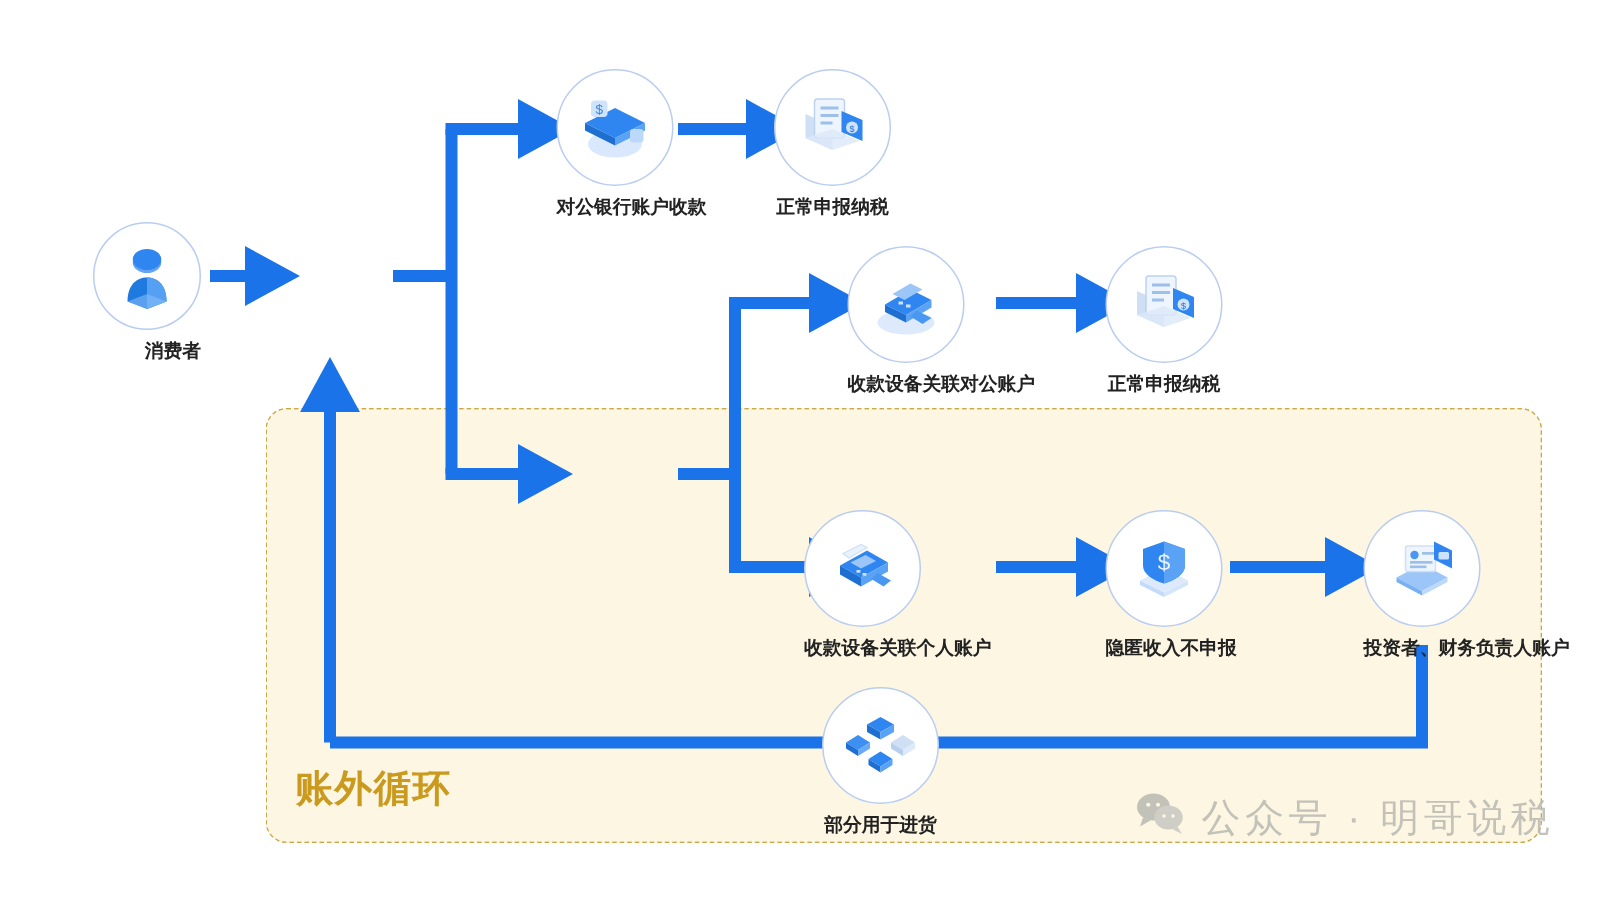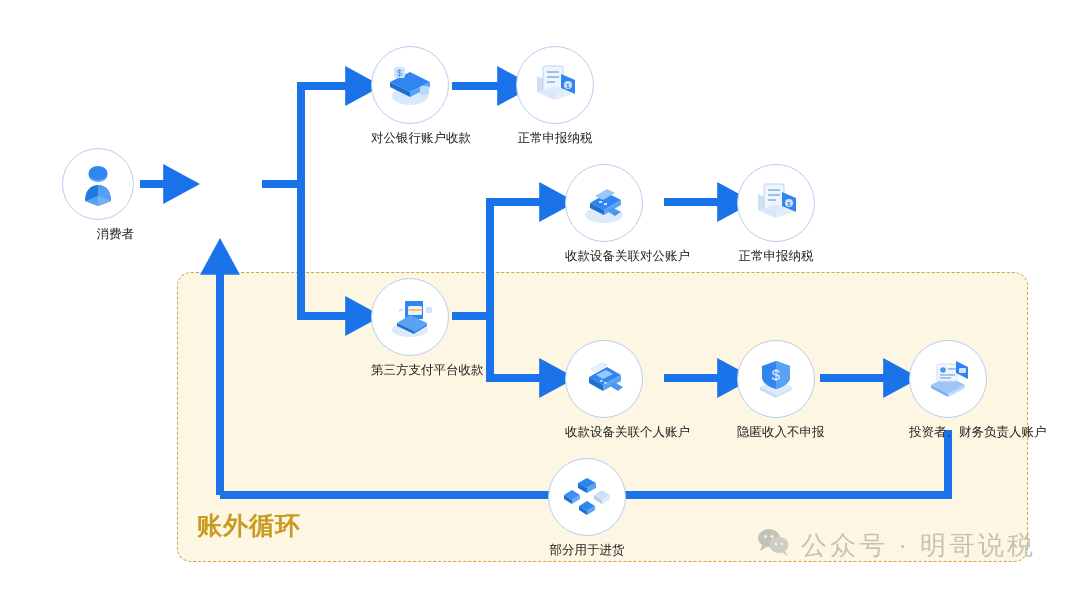--- a/index.html
+++ b/index.html
@@ -56,21 +56,21 @@
     display: flex;
     align-items: center;
     justify-content: center;
     overflow: hidden;
   }
   .node.lg { width: 78px; }
   .node.lg .disc { width: 78px; height: 78px; }
   .node .caption {
     margin-top: 7px;
     font-size: 12.5px;
-    font-weight: normal;
+    font-weight: bold;
     color: #222222;
     white-space: nowrap;
     line-height: 1.2;
   }
   .disc svg { display: block; }
   
   .watermark {
     position: absolute;
     left: 757px; top: 528px;
     display: flex;
@@ -198,38 +198,22 @@
         <rect x="18" y="21" width="8" height="2" fill="#9cc0ea"></rect>
         <path d="M32,14 L46,20 L46,34 L32,28 z" fill="#2f86f0"></path>
         <circle cx="39" cy="25" r="4" fill="#cfe3fb"></circle>
         <text x="39" y="28" font-size="6" fill="#1f6fd0" text-anchor="middle" font-family="'Liberation Sans',sans-serif">$</text>
         <path d="M8,32 L26,40 L44,34 L26,26 z" fill="#dce9f9" opacity=".8"></path>
       </svg>
     </div>
     <div class="caption">正常申报纳税</div>
   </div>
 
-  <div class="node lg" style="left:371px; top:278px;">
-    <div class="disc">
-      <svg width="54" height="48" viewBox="0 0 54 48">
-        <ellipse cx="27" cy="37" rx="18" ry="7" fill="#dceafc"></ellipse>
-        <path d="M22,8 L40,8 L40,26 L22,26 z" fill="#2f86f0"></path>
-        <path d="M14,30 L27,22 L44,30 L31,38 z" fill="#5aa2f4"></path>
-        <path d="M14,30 L14,33 L31,41 L31,38 z" fill="#1f6fd0"></path>
-        <path d="M44,30 L44,33 L31,41 L31,38 z" fill="#3d90f1"></path>
-        <rect x="25" y="13" width="14" height="9" rx="1.5" fill="#e8f2ff"></rect>
-        <rect x="25" y="16" width="14" height="2" fill="#f5c96a"></rect>
-        <path d="M16,18 l4,-2" stroke="#bcd8fb" stroke-width="1.6"></path>
-        <rect x="43" y="14" width="6" height="6" rx="1.5" fill="#cfe3fb"></rect>
-      </svg>
-    </div>
-    <div class="caption">第三方支付平台收款</div>
-  </div>
-
-  <div class="node lg" style="left:565px; top:340px;">
+
+  <div class="node lg" style="left:536px; top:340px;">
     <div class="disc">
       <svg width="54" height="48" viewBox="0 0 54 48">
         <path d="M14,14 L26,8 L30,10 L18,17 z" fill="#e8f2ff" stroke="#cfe0f5" stroke-width=".8"></path>
         <path d="M12,22 L30,12 L44,20 L26,30 z" fill="#2f86f0"></path>
         <path d="M12,22 L12,28 L26,36 L26,30 z" fill="#1f6fd0"></path>
         <path d="M44,20 L44,26 L26,36 L26,30 z" fill="#5aa2f4"></path>
         <path d="M19,20 L29,15 L36,19 L26,24 z" fill="#9cc6f7"></path>
         <rect x="23" y="25" width="2.6" height="1.8" fill="#cfe3fb"></rect>
         <rect x="27" y="27" width="2.6" height="1.8" fill="#cfe3fb"></rect>
         <path d="M37,27 L46,32 L41,36 L33,31 z" fill="#4a97f2"></path>

